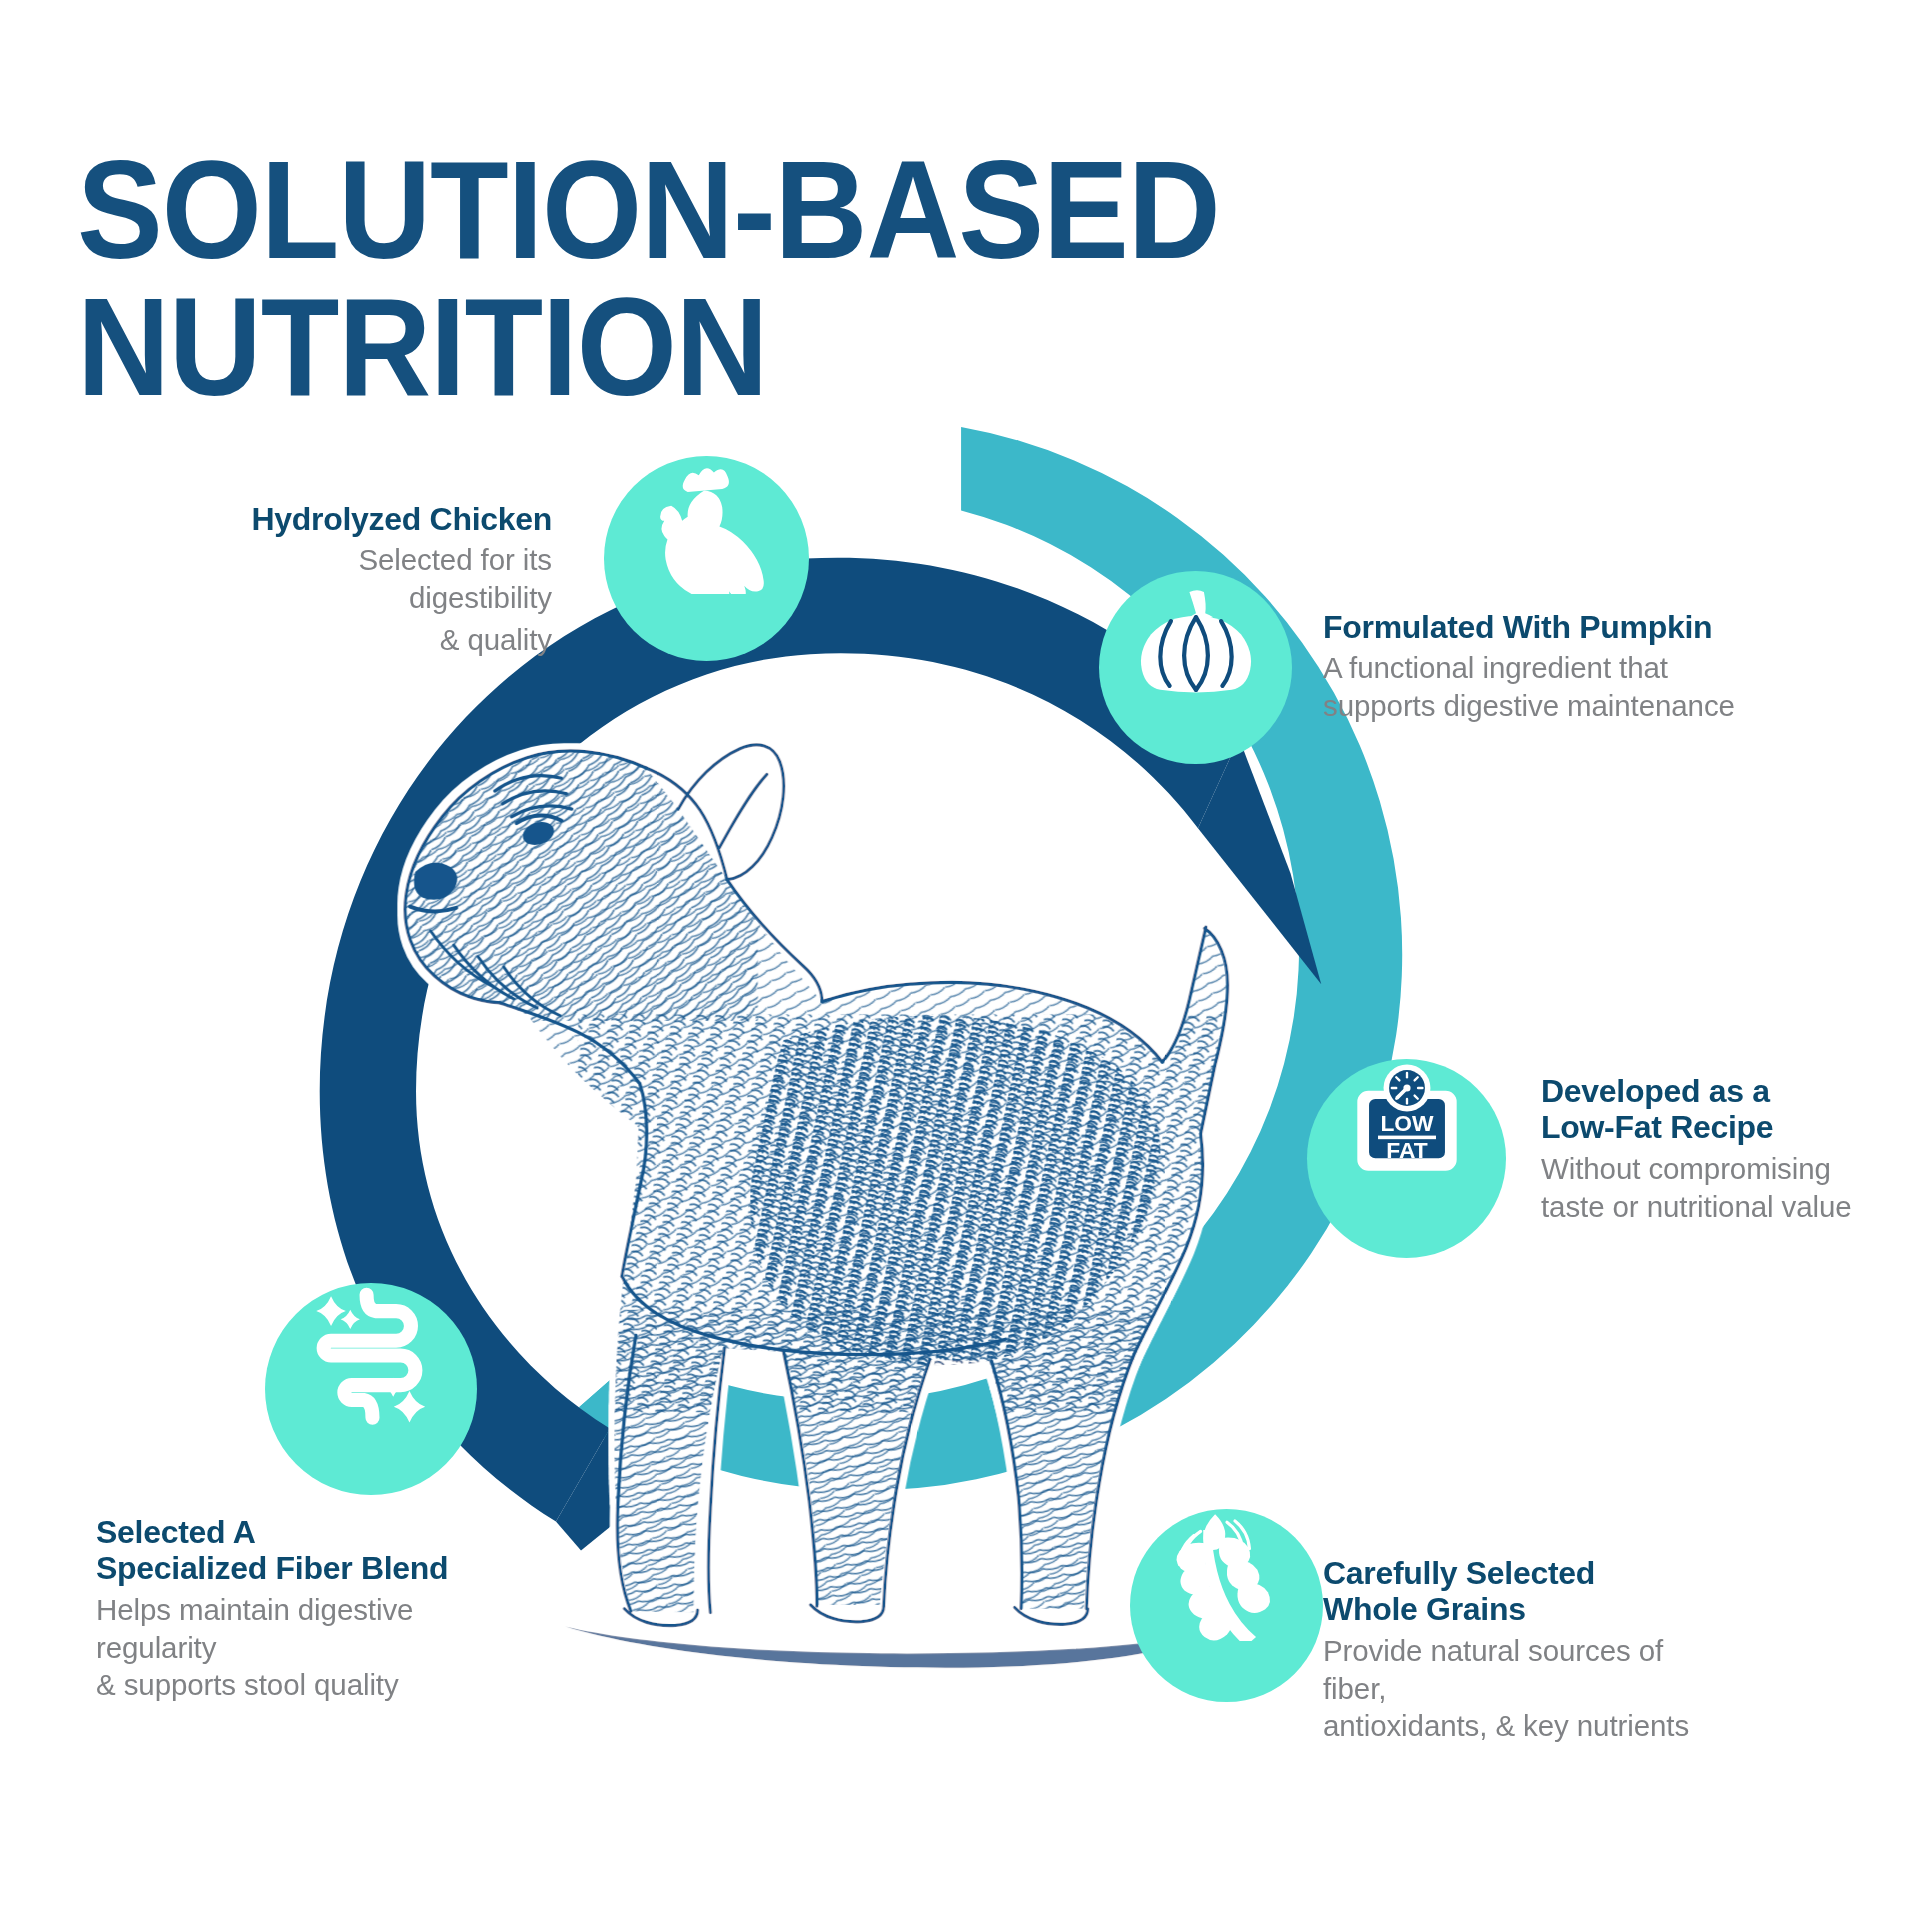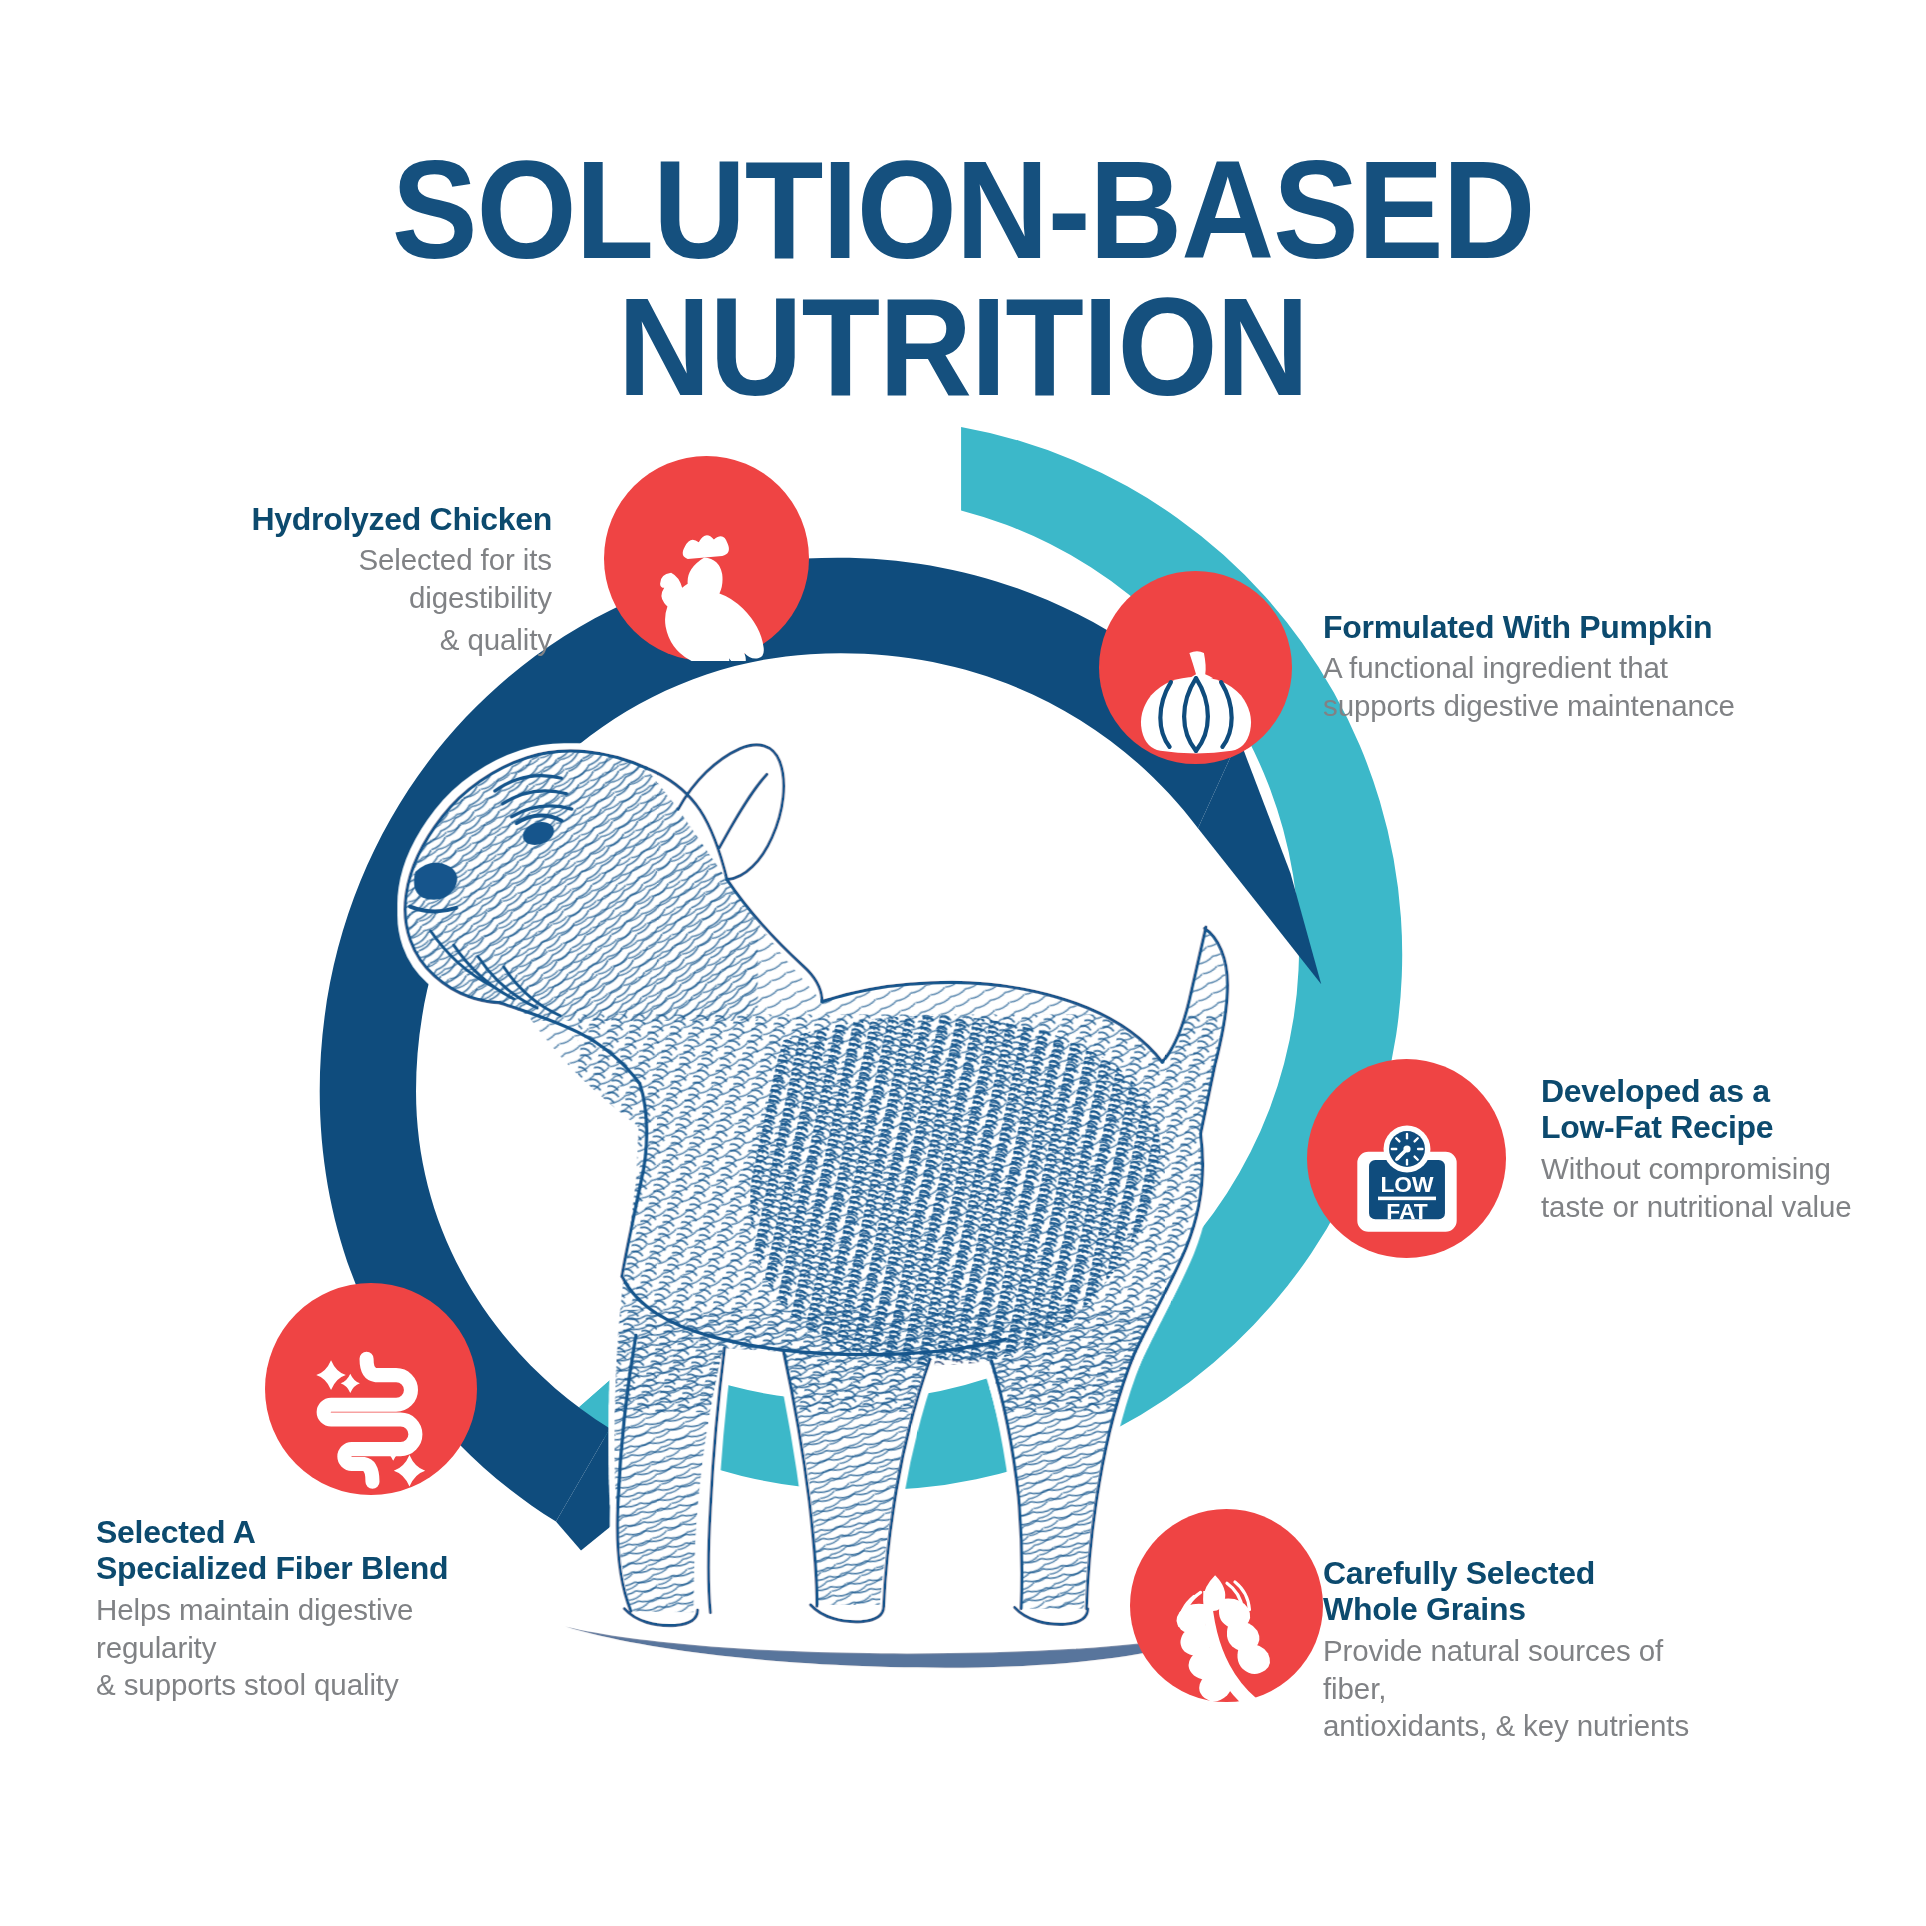--- a/index.html
+++ b/index.html
@@ -7,43 +7,43 @@
   html,body{ width:1926px; height:1926px; background:#ffffff; }
   body{
     font-family:"Liberation Sans","DejaVu Sans",sans-serif;
     position:relative; overflow:hidden;
   }
   #stage{ position:absolute; inset:0; width:1926px; height:1926px; }
 
   
   .title-block{
     position:absolute; left:0; top:141px; width:1926px;
-    text-align:center; pointer-events:none;
+    text-align:left; pointer-events:none;
   }
   .title-line{
     display:block;
     color:#15507E;
     font-weight:bold;
     font-size:140px;
     line-height:0.98;
     letter-spacing:-1.3px;
     transform:scaleX(0.92);
     transform-origin:center;
     white-space:nowrap;
   }
 
   
   #ringsvg{ position:absolute; left:0; top:0; width:1926px; height:1926px; }
 
   
   .bubble{
     position:absolute;
     border-radius:50%;
-    background:#ef4444;
-    display:flex; align-items:flex-end; justify-content:center;
+    background:#5eead4;
+    display:flex; align-items:flex-start; justify-content:center;
   }
   .bubble svg{ display:block; }
 
   
   .callout{ position:absolute; color:#7E8083; }
   .callout .c-title{
     display:block;
     font-weight:bold;
     font-size:32px;
     line-height:1.14;

